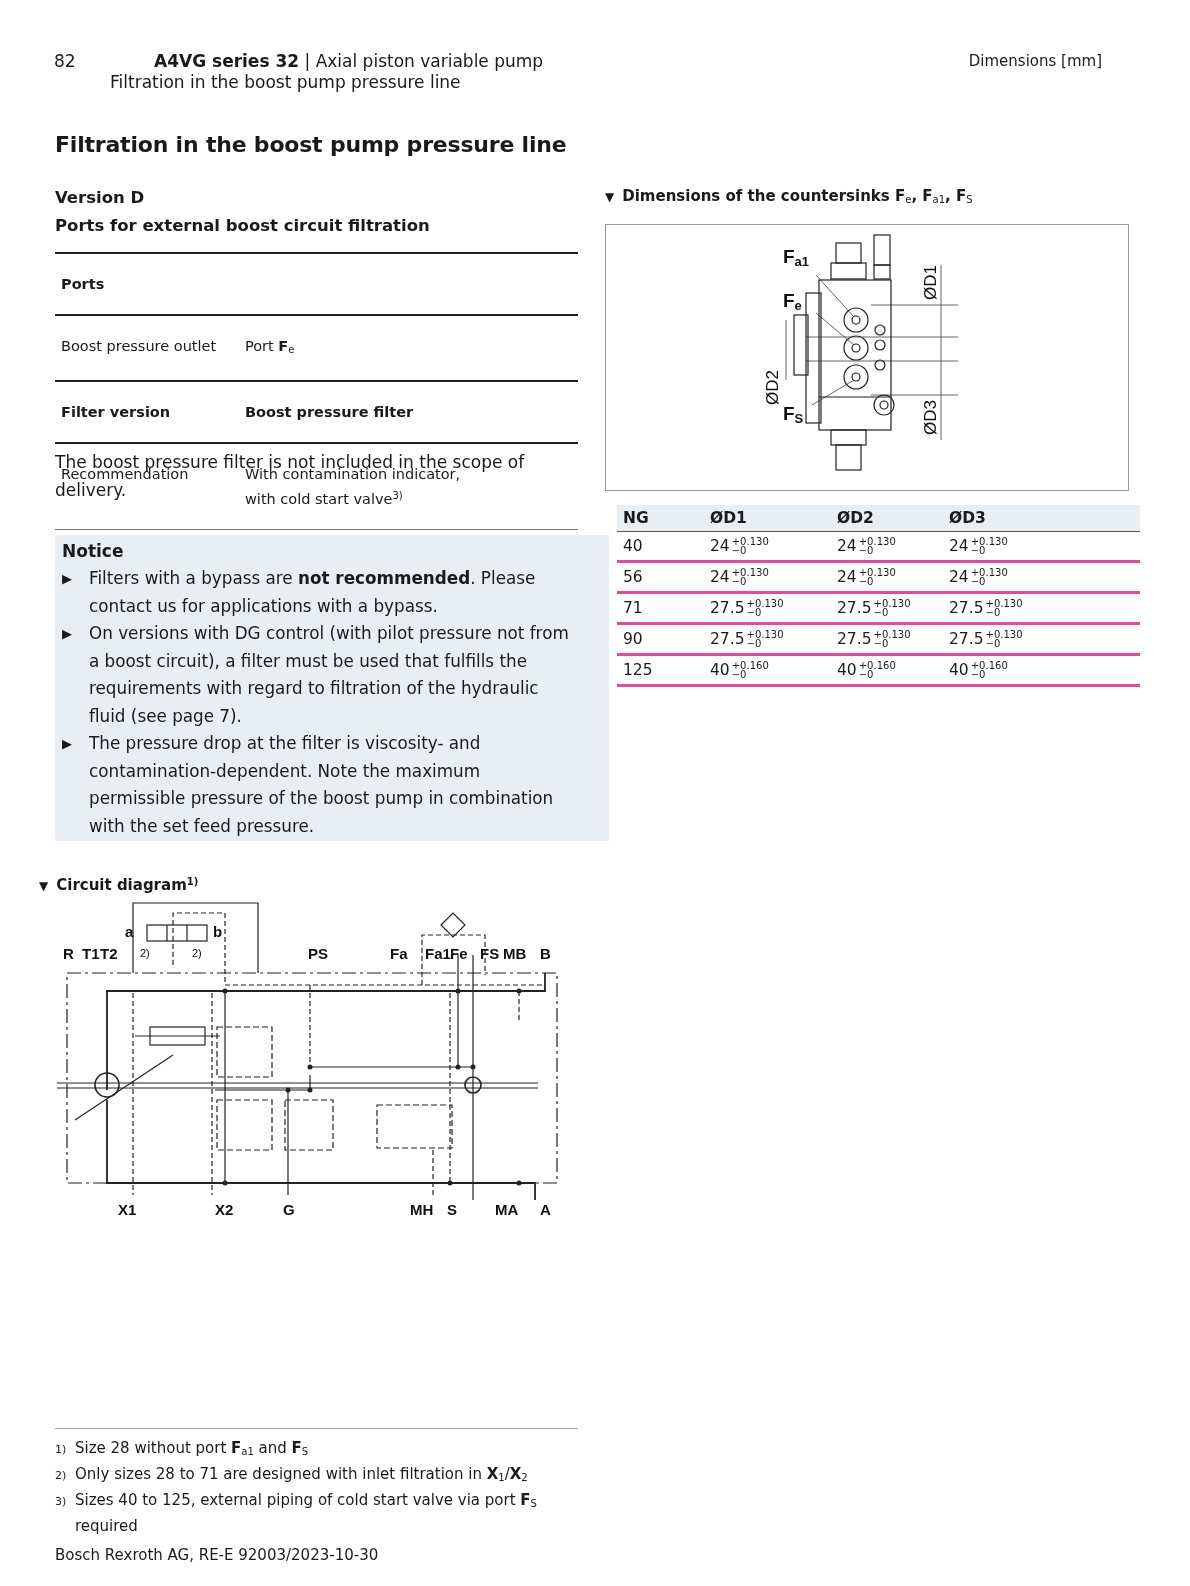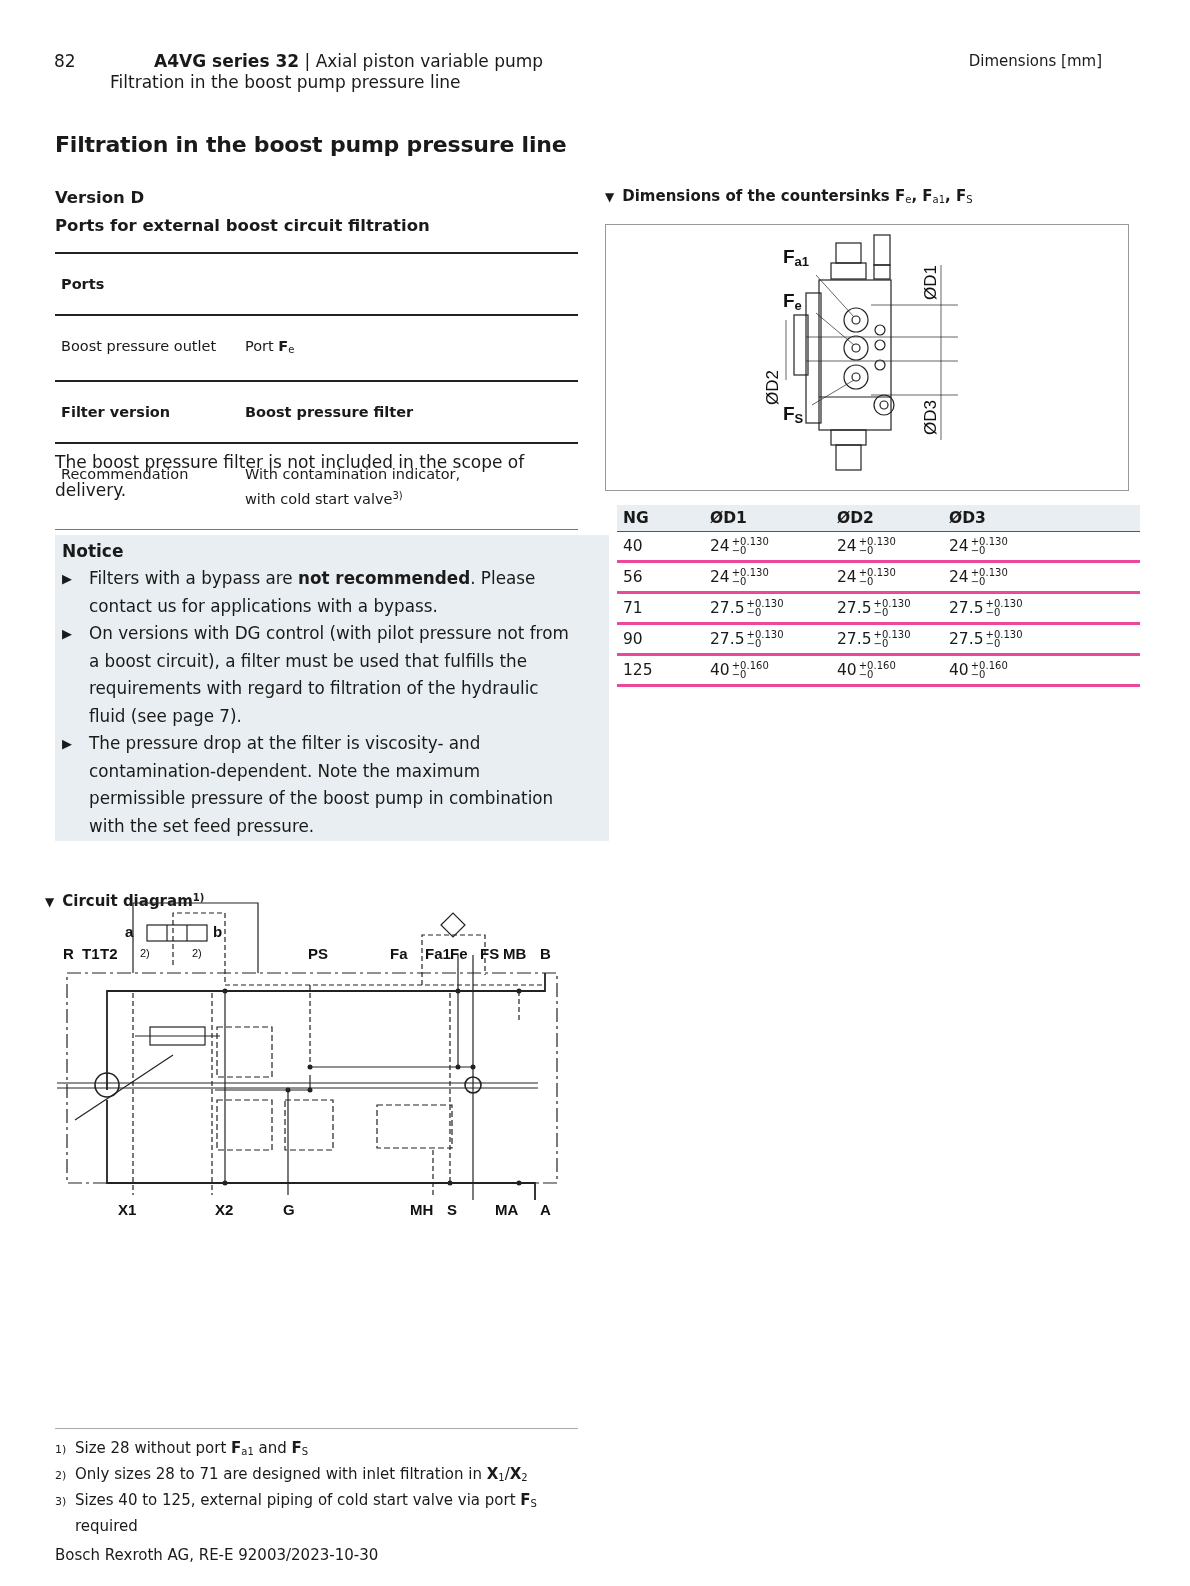--- a/index.html
+++ b/index.html
@@ -177,21 +177,21 @@
       </tr>
       <tr>
         <td><span>125</span></td>
         <td><span>40</span><span class="tol"><span>+0.160</span><br><span>−0</span></span></td>
         <td><span>40</span><span class="tol"><span>+0.160</span><br><span>−0</span></span></td>
         <td><span>40</span><span class="tol"><span>+0.160</span><br><span>−0</span></span></td>
       </tr>
     </tbody>
 </table>
 
-<div class="abs sec-head" style="left:45px; top:876px;margin-top:16px;">
+<div class="abs sec-head" style="left:39px; top:876px;">
   <span class="tri">▼</span><span>Circuit diagram</span><sup class="s">1)</sup>
 </div>
 
 <svg class="abs circuit" width="525" height="335">
   <g fill="none" stroke="#222" stroke-width="1.2">
 
     <rect x="12" y="78" width="490" height="210" stroke-dasharray="14,4,3,4"></rect>
 
     <polyline points="78,78 78,8 203,8 203,78"></polyline>
     <polyline points="118,70 118,18 170,18 170,90 490,90" stroke-dasharray="5,3"></polyline>

